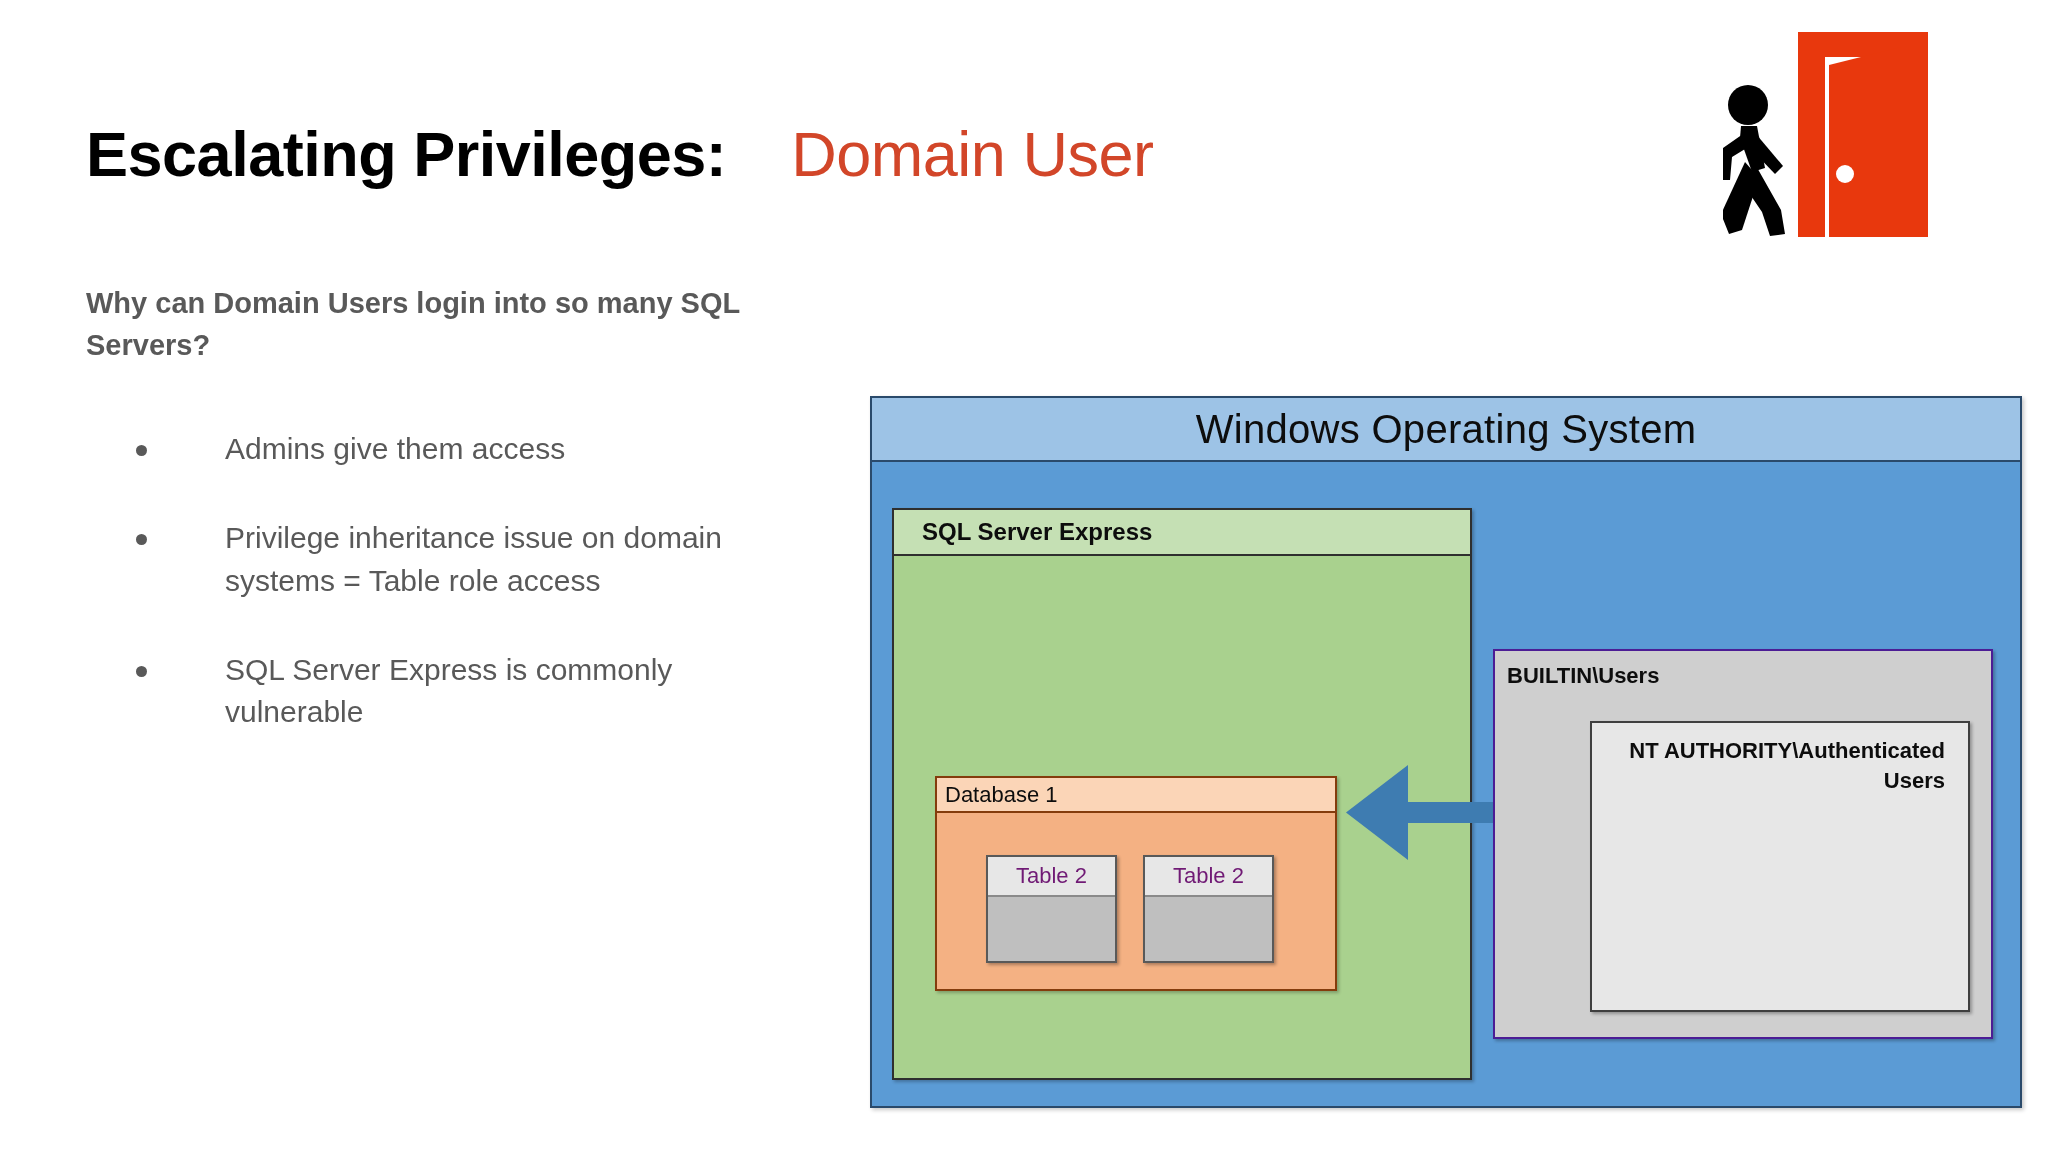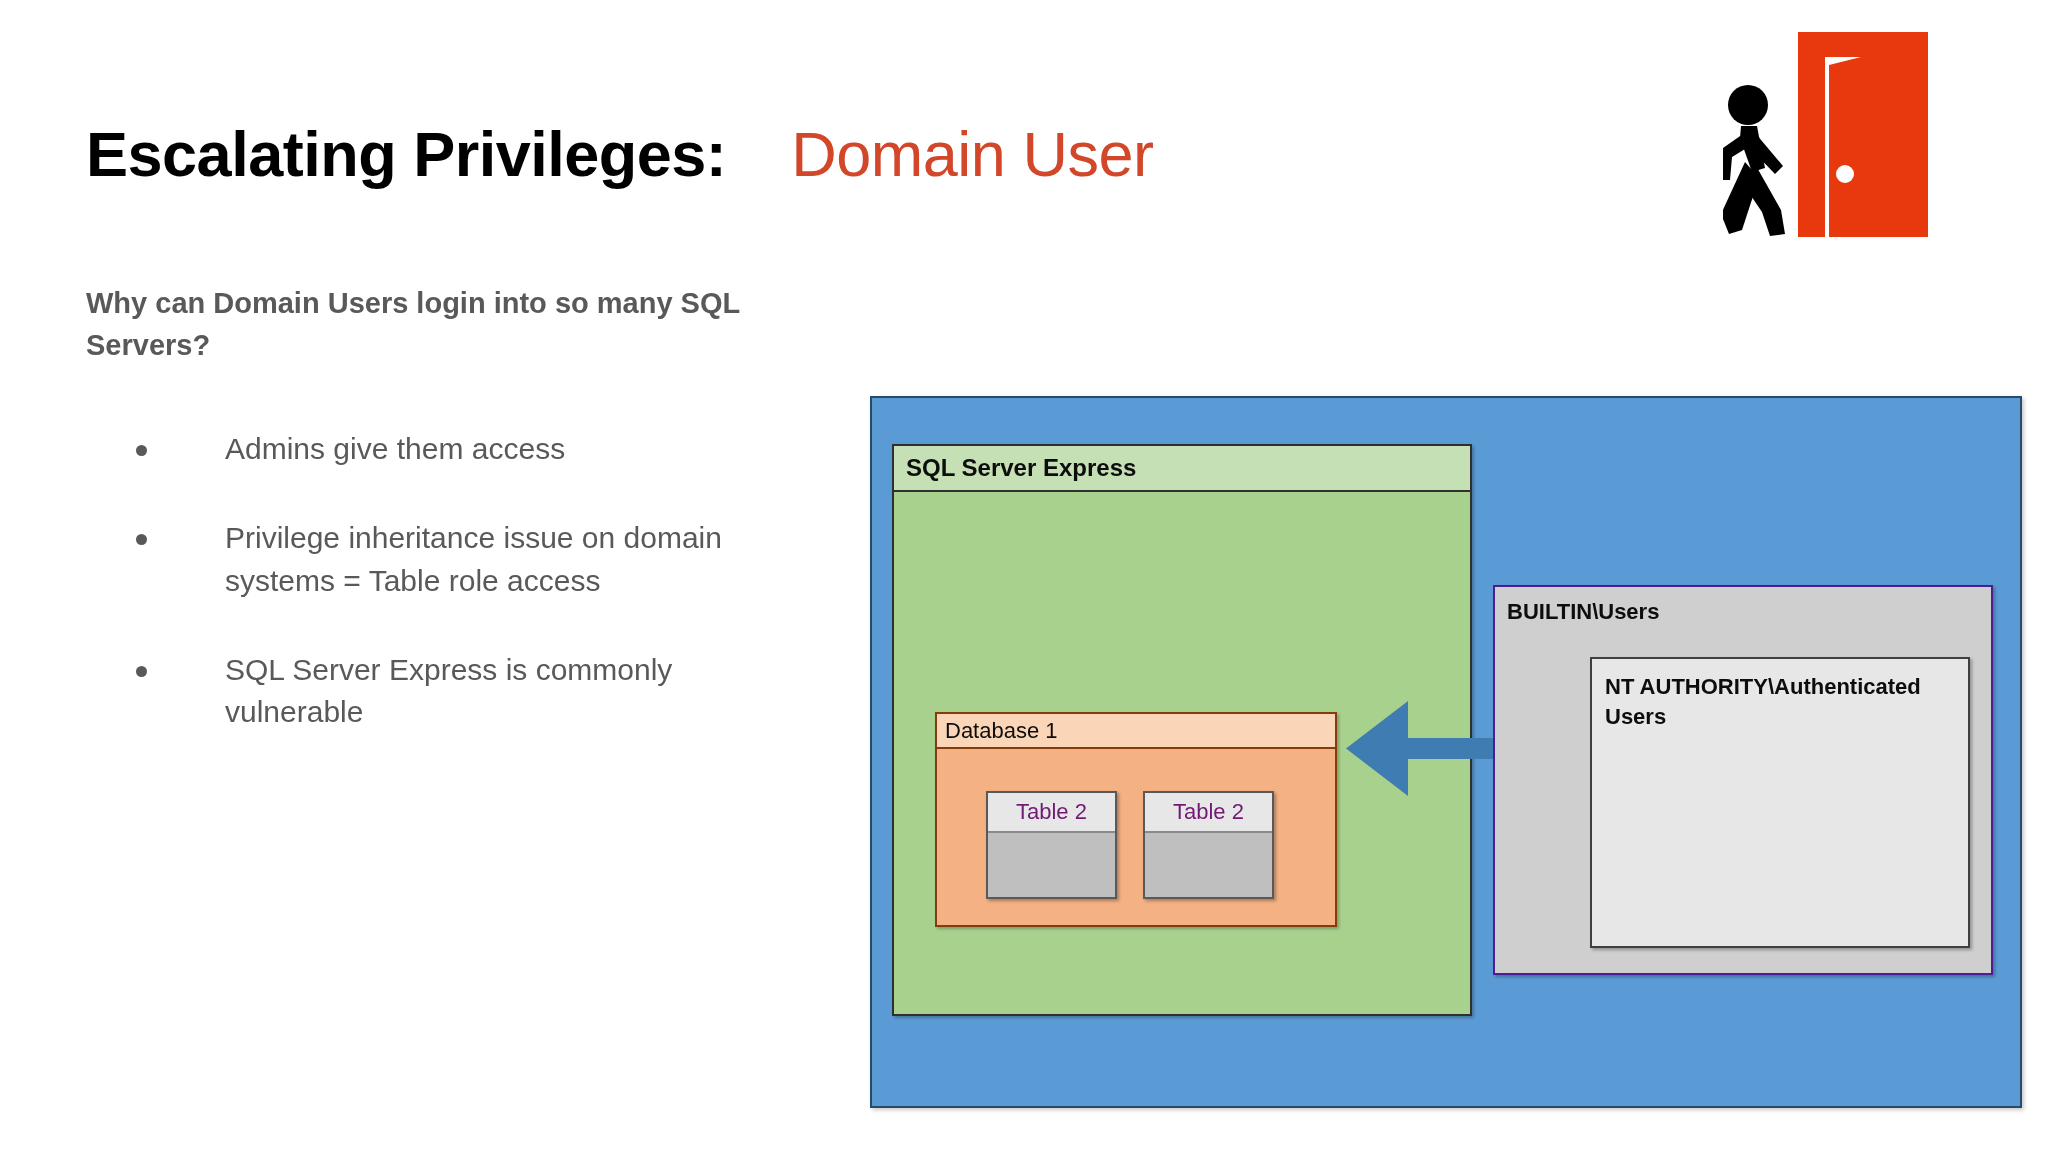--- a/index.html
+++ b/index.html
@@ -128,21 +128,21 @@
     box-sizing: border-box;
     background: #A9D18E;
     box-shadow: 2px 2px 3px rgba(0,0,0,0.25);
   }
   .sql-panel-header {
     height: 44px;
     background: #C5E0B4;
     border-bottom: 2px solid #2f2f2f;
     display: flex;
     align-items: center;
-    padding-left: 12px;
+    padding-left: 28px;
     font-size: 24px;
     font-weight: 700;
     color: #0d0d0d;
   }
 
   
   .db-panel {
     position: absolute;
     left: 41px;
     top: 266px;
@@ -212,20 +212,21 @@
   .authusers-panel {
     position: absolute;
     left: 95px;
     top: 70px;
     width: 380px;
     height: 291px;
     border: 2px solid #3f3f3f;
     box-sizing: border-box;
     background: #E7E7E7;
     box-shadow: 2px 2px 3px rgba(0,0,0,0.3);
+    text-align: right;
   }
   .authusers-label {
     position: absolute;
     left: 13px;
     top: 13px;
     width: 340px;
     font-size: 22px;
     font-weight: 700;
     color: #0d0d0d;
     line-height: 1.35;
@@ -287,20 +288,21 @@
       <span class="bullet-text">Privilege inheritance issue on domain systems = Table role access</span>
     </div>
     <div class="bullet-row">
       <span class="bullet-dot"></span>
       <span class="bullet-text">SQL Server Express is commonly vulnerable</span>
     </div>
   </div>
 
   <div class="diagram">
 
+    <div class="diagram-title">Windows Operating System</div>
 
     <div class="diagram-body">
 
       <div class="sql-panel">
         <div class="sql-panel-header">SQL Server Express</div>
 
         <div class="db-panel">
           <div class="db-panel-header">Database 1</div>
           <div class="db-body">
             <div class="table-box t1">

